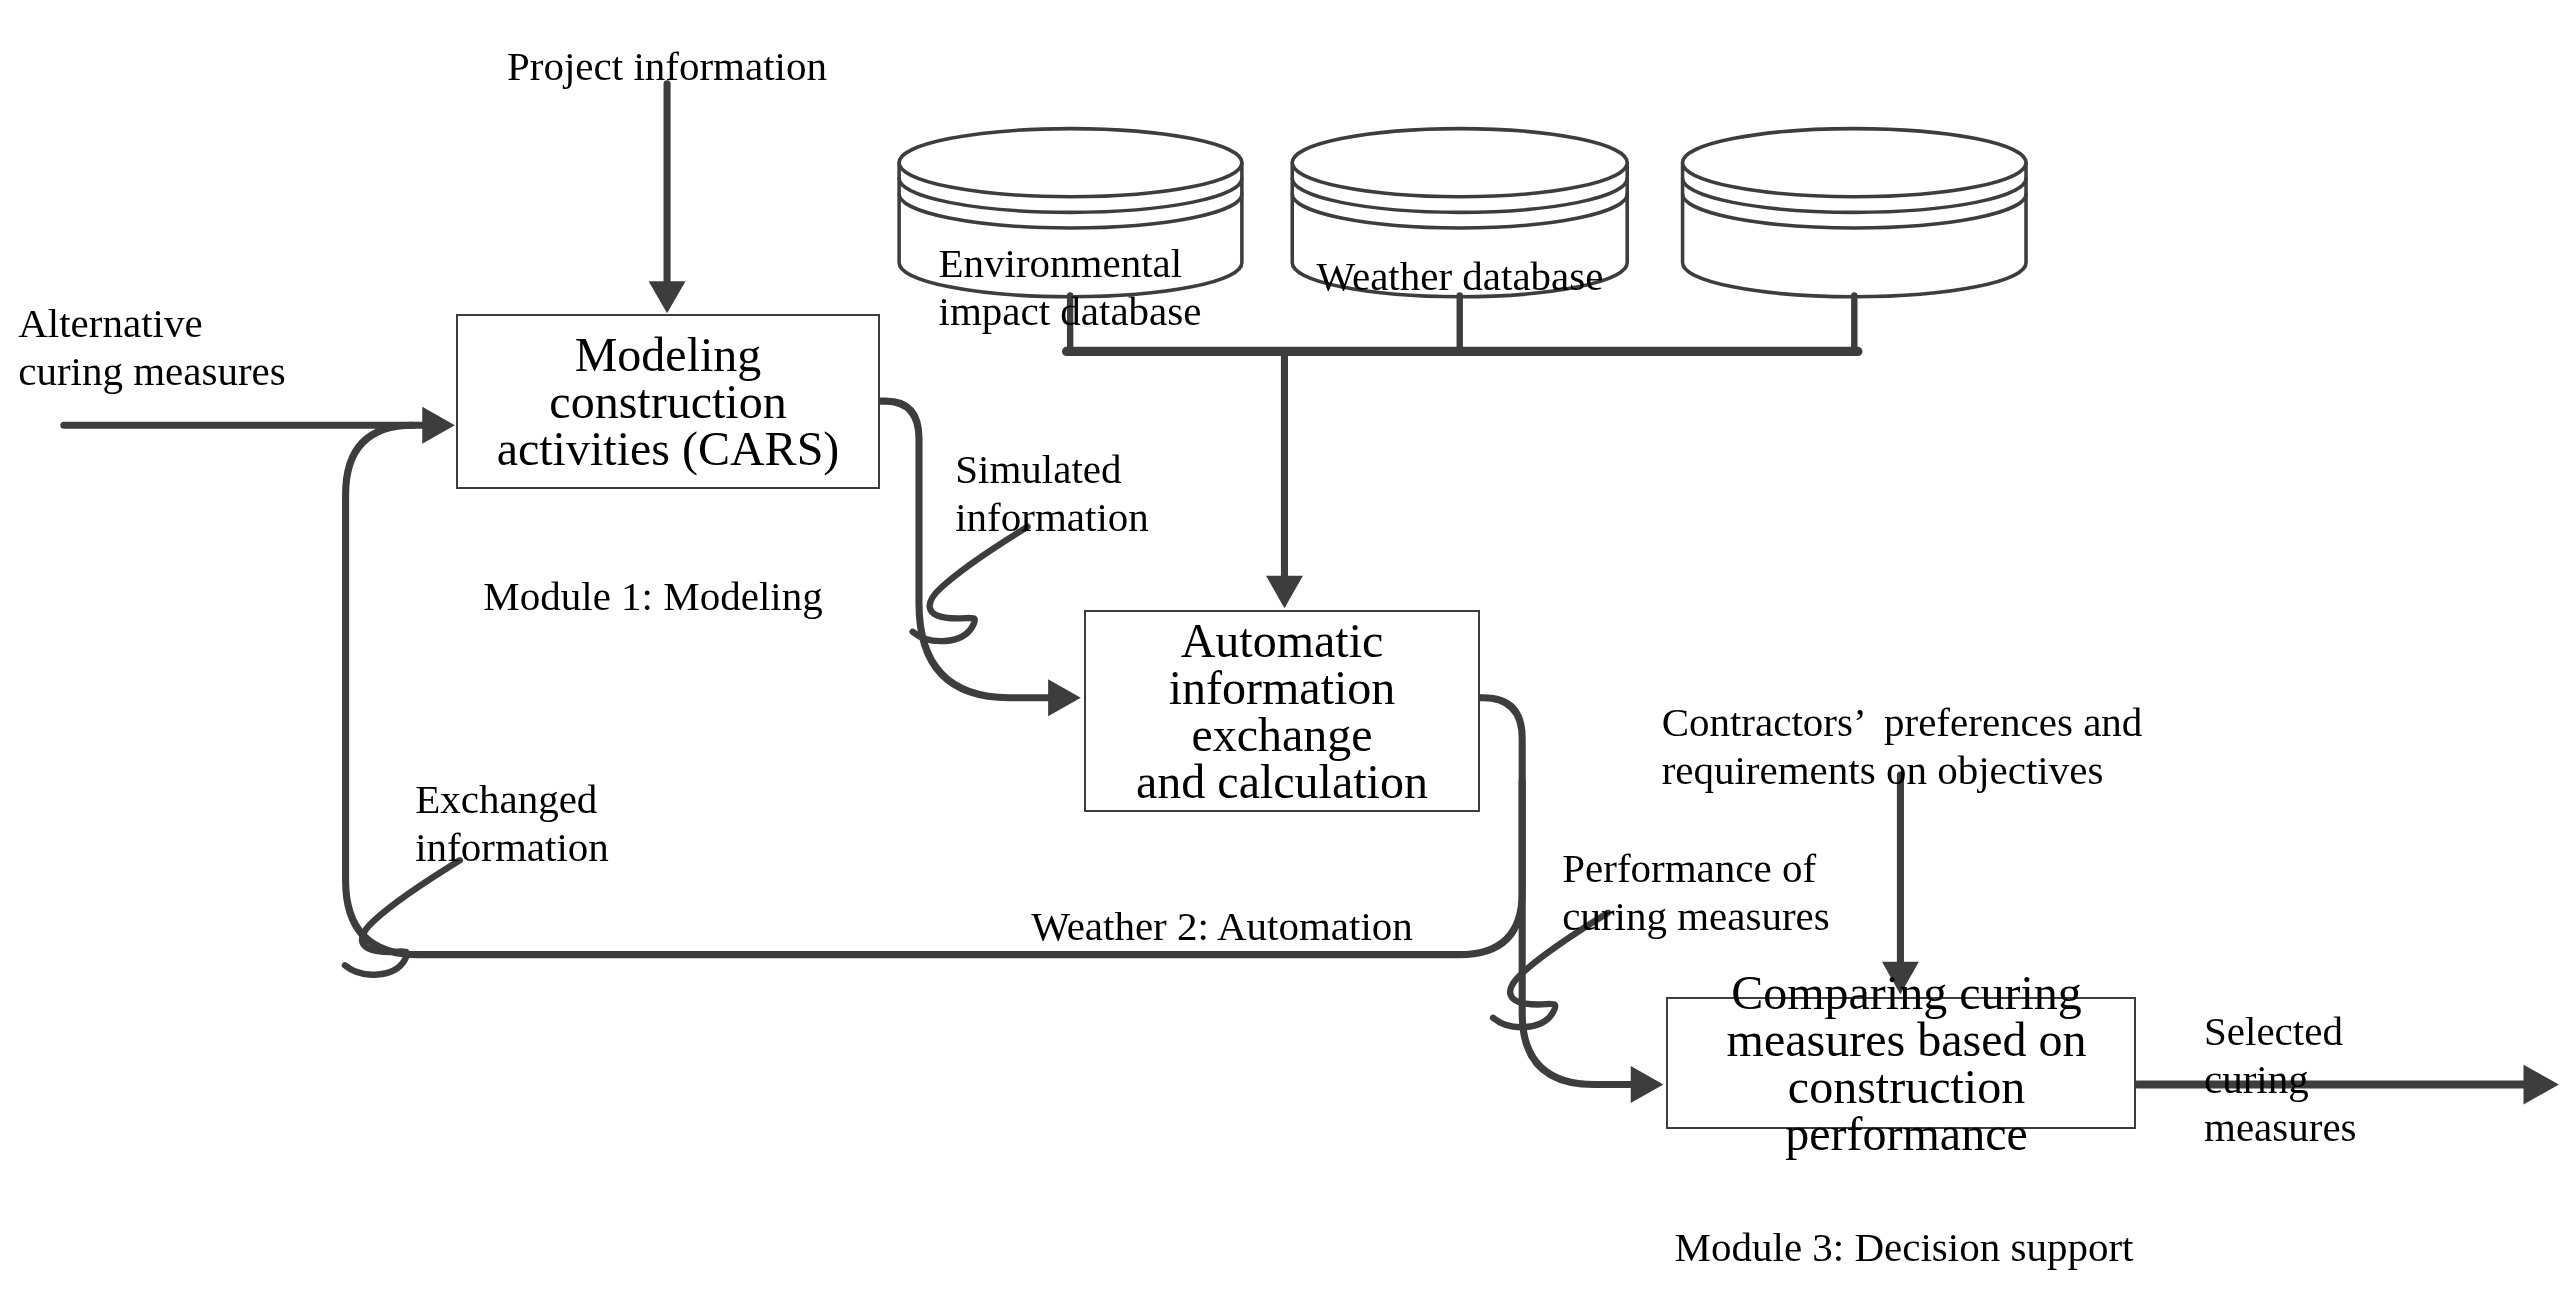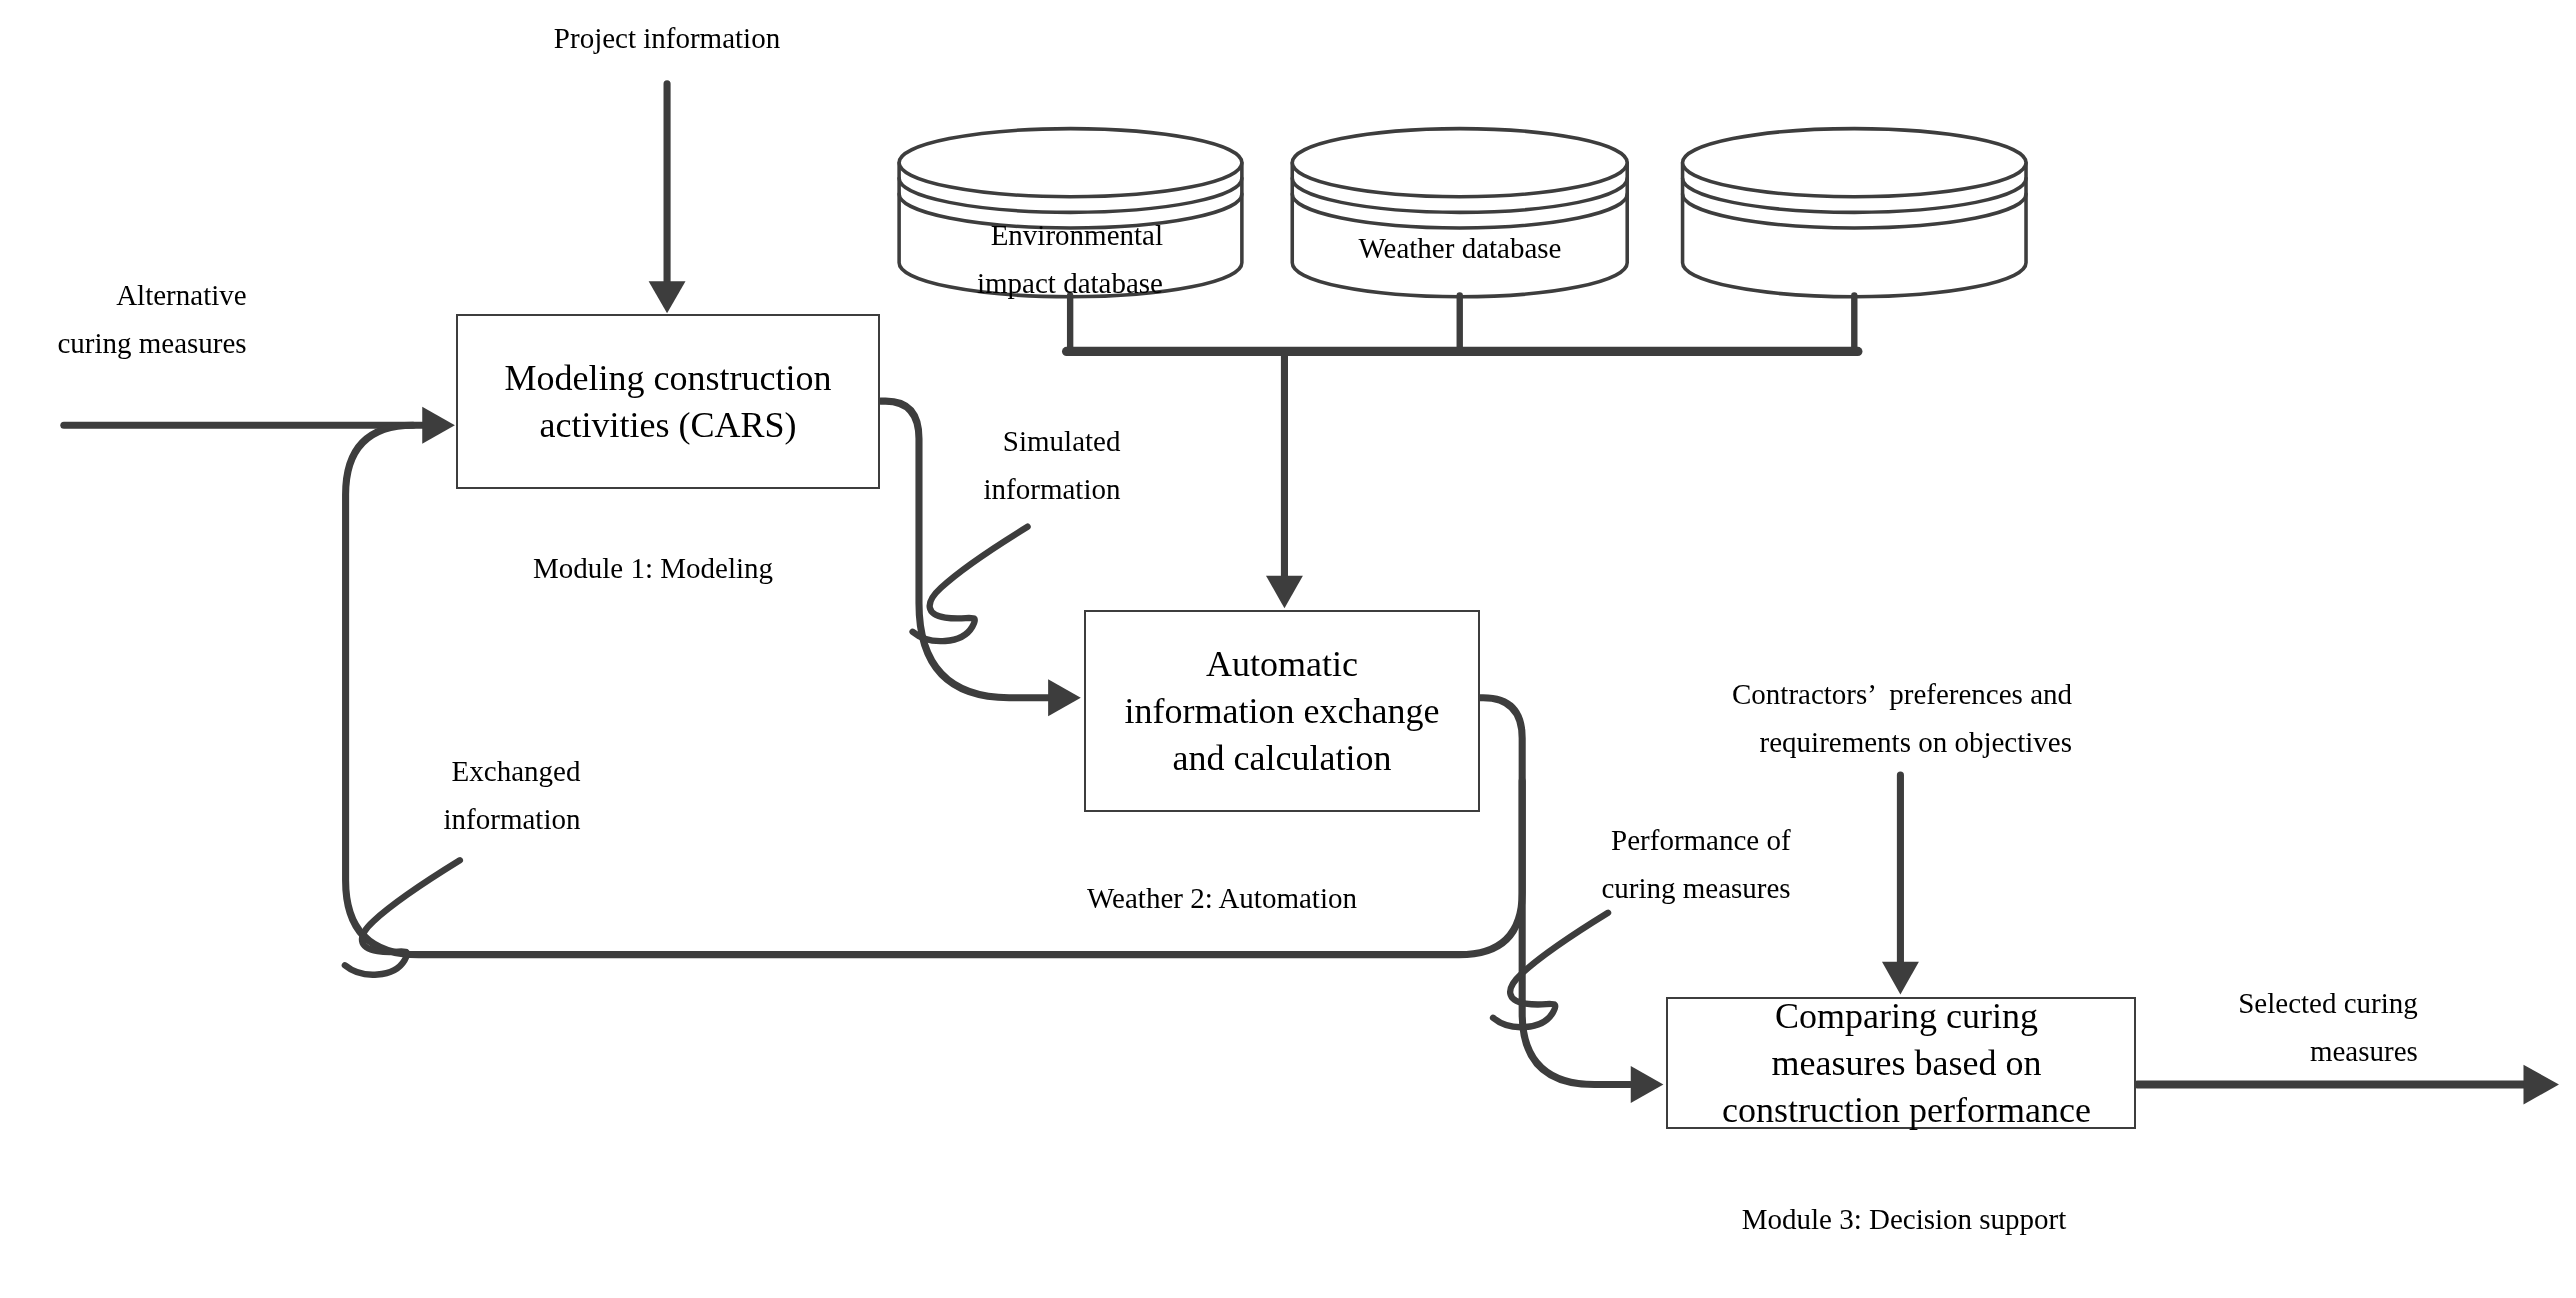--- a/index.html
+++ b/index.html
@@ -13,39 +13,40 @@
     overflow: hidden;
   }
   svg.layer {
     position: absolute;
     left: 0; top: 0;
     width: 2576px; height: 1299px;
   }
   .lbl {
     position: absolute;
     transform: translateX(-50%);
-    text-align: right;
+    text-align: left;
     white-space: pre-wrap;
-    font-size: 29px;
+    font-size: 41px;
     line-height: 48px;
     color: #000000;
+    margin-top: 28px;
   }
   .node {
     position: absolute;
     border: 2.8px solid #3d3d3d;
     background: #ffffff;
     display: flex;
     align-items: center;
     justify-content: center;
     box-sizing: border-box;
   }
   .node .node-text {
     text-align: center;
     white-space: pre-wrap;
-    font-size: 36px;
+    font-size: 48px;
     line-height: 47px;
   }
 </style>
 </head>
 <body>
 
 <div class="canvas">
 
   <svg class="layer" viewBox="0 0 3630 1830">
     <g stroke="#3d3d3d" fill="none" stroke-linecap="round">

